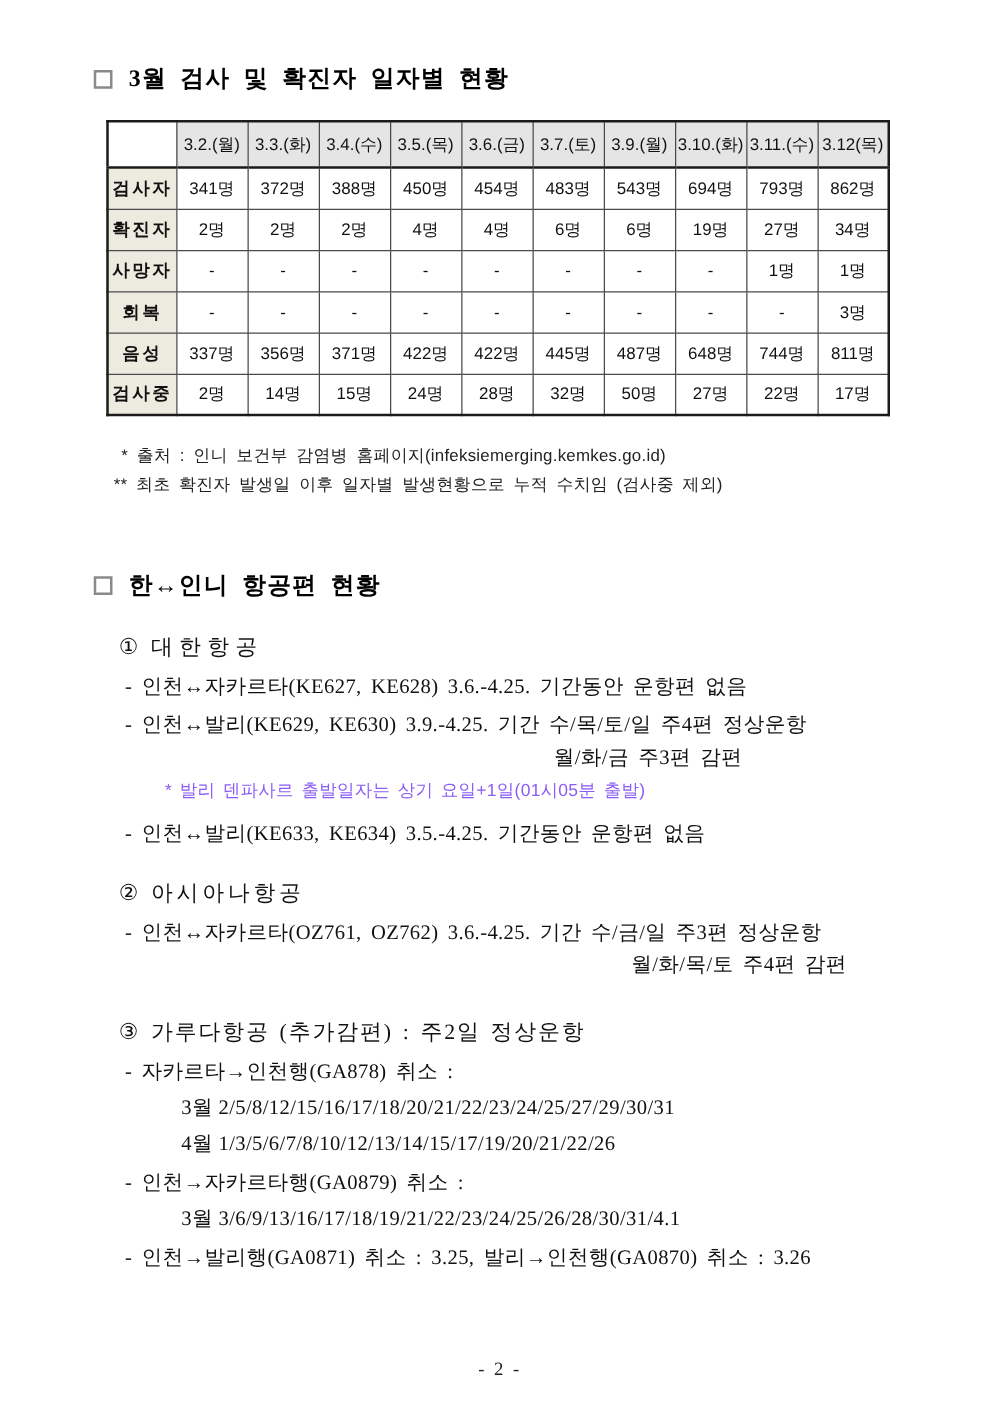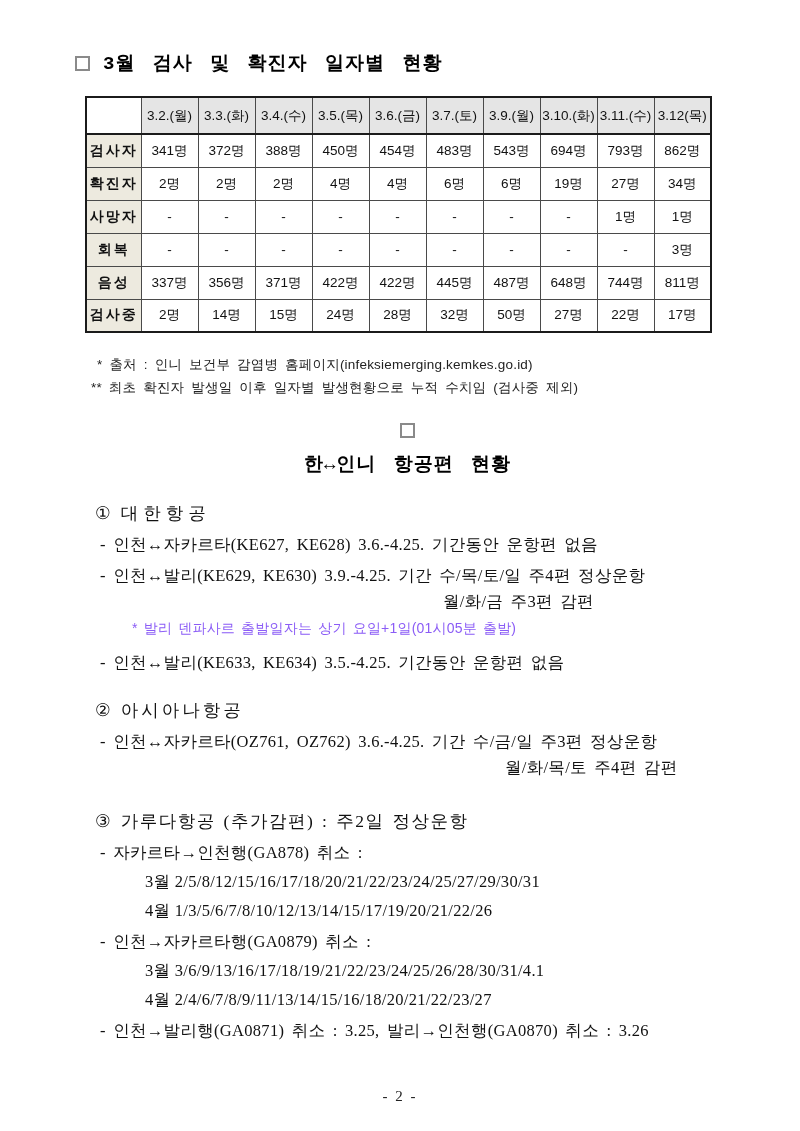--- a/index.html
+++ b/index.html
@@ -2,21 +2,21 @@
 <html><head>
 <meta charset="utf-8">
 <style>
   * { margin:0; padding:0; box-sizing:border-box; }
   html,body { background:#ffffff; }
   body { width:800px; height:1131px; font-family:"Liberation Serif","DejaVu Serif",serif; color:#111; }
   .doc { position:relative; width:800px; height:1131px; padding:50px 60px 0 75px; overflow:hidden; }
 
   
   .section-title { display:flex; align-items:center; gap:13px;
-    font-family:Liberation Mono, monospace;
+    font-family:Liberation Serif, serif;
     font-size:19px; font-weight:bold; letter-spacing:1px; word-spacing:5px; color:#000; }
   .checkbox { width:15px; height:15px; border:2px solid #8a8a8a; background:#fff; flex:0 0 auto; }
 
   
   .table-wrap { margin:20px 0 0 10px; }
   table { border-collapse:collapse; border:2px solid #1b1b1b;
     font-family:"Liberation Sans","DejaVu Sans",sans-serif; table-layout:fixed; }
   th,td { border:1px solid #4a4a4a; text-align:center; vertical-align:middle; }
   thead th { height:37px; width:57px; background:#e5e5e5; font-weight:normal; font-size:13.5px;
     border-bottom:2px solid #1b1b1b; }
@@ -24,21 +24,21 @@
   tbody th { background:#edeadf; font-weight:bold; font-size:14px; letter-spacing:2px; }
   tbody td { height:33px; font-size:13.5px; }
 
   
   .fn { margin-left:22px; font-family:"Liberation Sans","DejaVu Sans",sans-serif;
     font-size:13.5px; line-height:23px; letter-spacing:0.2px; word-spacing:3px; color:#222; }
   .fn-block { margin-top:20px; }
   .fn.fn2 { margin-left:16px; }
 
   
-  .title2 { margin-top:24px;flex-direction:column; }
+  .title2 { margin-top:56px; }
   .airline-header { margin:24px 0 0 20px; font-size:17.5px; color:#111; }
   .airline-header .num { margin-right:10px; }
   .name-ka { letter-spacing:5px;text-align:right; }
   .name-oz { letter-spacing:3px;text-align:center; }
   .name-ga { letter-spacing:1.5px; word-spacing:2px; }
   .flight-line { margin:9px 0 0 25px; font-size:16.5px; letter-spacing:0.3px; word-spacing:3px; white-space:nowrap; }
   .cont1 { margin-left:368px; margin-top:4px; }
   .cont2 { margin-left:430px; margin-top:4px; }
   .sub-note { margin:7px 0 0 57px; font-family:Liberation Sans, sans-serif;
     font-size:14px; letter-spacing:0.2px; word-spacing:2px; color:#8b5cf6; }
@@ -184,18 +184,17 @@
   <div class="flight-line cont2">월/화/목/토 주4편 감편</div>
 
   <div class="airline-header" style="margin-top:30px;">
     <span class="num">③</span><span class="name-ga">가루다항공 (추가감편) : 주2일 정상운항</span>
   </div>
   <div class="flight-line">- 자카르타→인천행(GA878) 취소 :</div>
   <div class="date-line">3월 2/5/8/12/15/16/17/18/20/21/22/23/24/25/27/29/30/31</div>
   <div class="date-line">4월 1/3/5/6/7/8/10/12/13/14/15/17/19/20/21/22/26</div>
   <div class="flight-line">- 인천→자카르타행(GA0879) 취소 :</div>
   <div class="date-line">3월 3/6/9/13/16/17/18/19/21/22/23/24/25/26/28/30/31/4.1</div>
-  <div class="date-line">4월 2/4/6/7/8/9/11/13/14/15/16/18/20/21/22/23/27</div>
   <div class="flight-line">- 인천→발리행(GA0871) 취소 : 3.25, 발리→인천행(GA0870) 취소 : 3.26</div>
 
   <div class="page-num">- 2 -</div>
 
 </div>
 
 </body></html>

